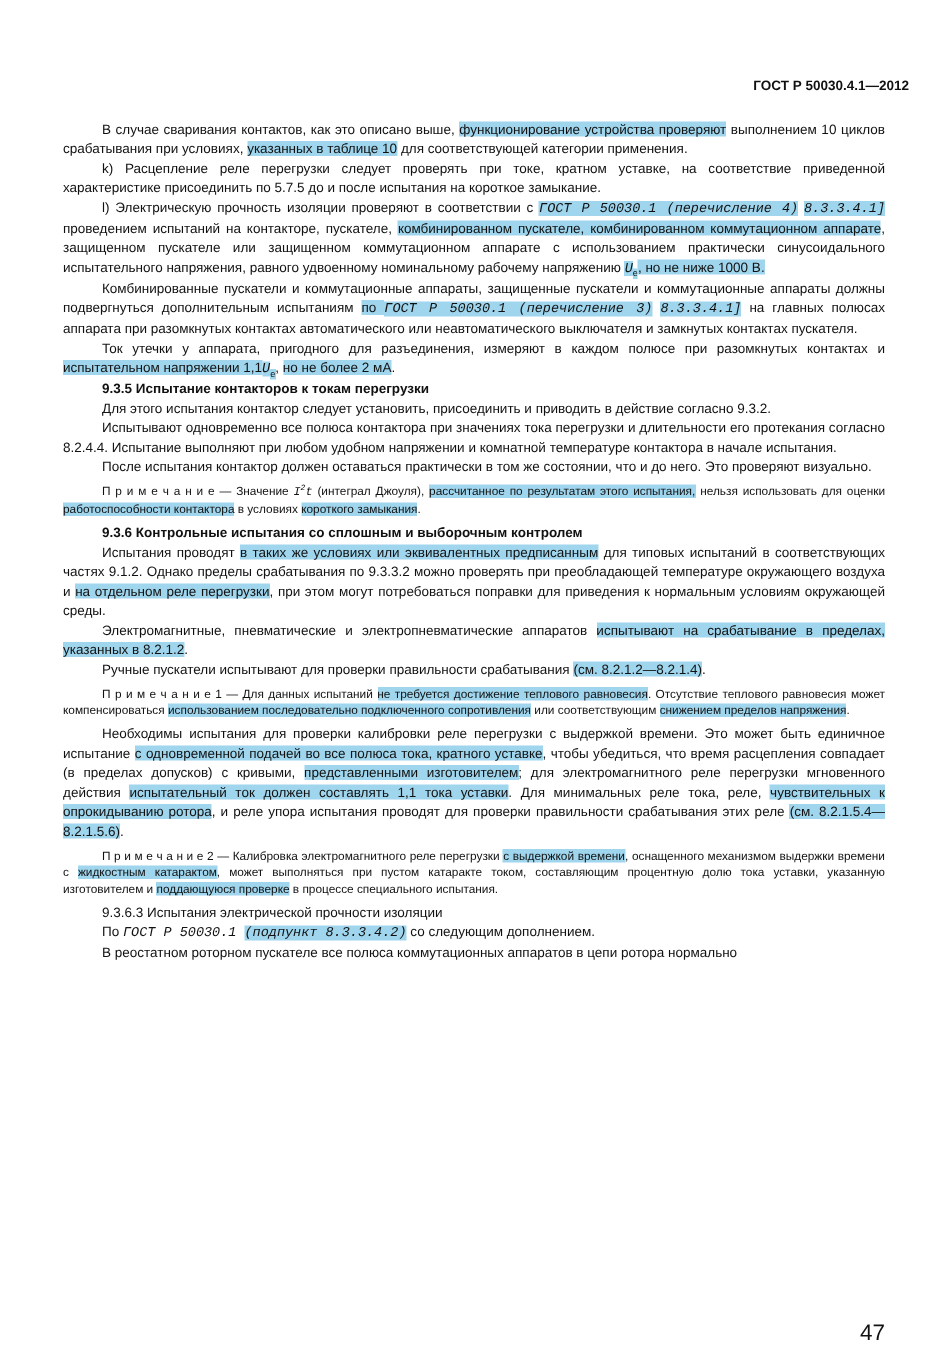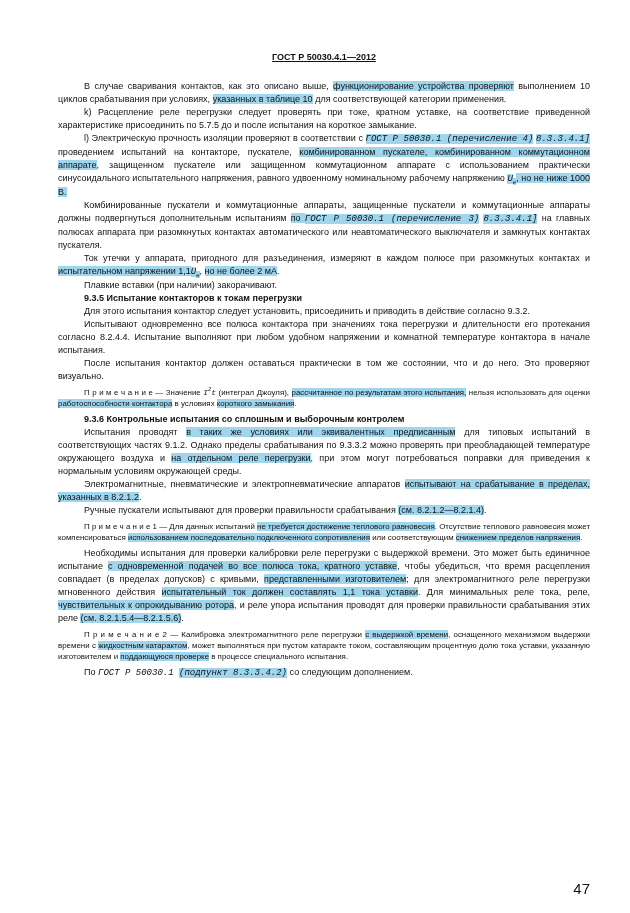--- a/index.html
+++ b/index.html
@@ -8,32 +8,30 @@
     width: 630px;
     height: 913px;
     background: #ffffff;
     font-family: "Liberation Sans", sans-serif;
     color: #111111;
     overflow: hidden;
   }
   .header {
     position: absolute;
     top: 52px; left: 42px; right: 24px;
-    text-align: center;
+    text-align: right;
     font-size: 9px;
     font-weight: bold;
-    text-decoration: underline;
   }
   .body {
     position: absolute;
     top: 80px; left: 42px; right: 40px;
     font-size: 9px;
     line-height: 13px;
     text-align: justify;
-    margin-left: 16px;
   }
   .par { margin: 0; text-indent: 26px; }
   .par.h { font-weight: bold; }
   .par.note {
     font-size: 7.9px;
     line-height: 11px;
     margin: 4px 0;
   }
   .hl { background: var(--hl, #9fd6ee); }
   .it { font-style: italic; font-family: Liberation Mono, monospace; }
@@ -51,32 +49,33 @@
   <div class="header">
     <span>ГОСТ Р 50030.4.1—2012</span>
   </div>
 
   <div class="body">
       <p class="par p"><span>В случае сваривания контактов, как это описано выше,  </span><span class="hl">функционирование устройства проверяют</span><span> выполнением 10 циклов срабатывания при условиях, </span><span class="hl">указанных в таблице 10</span><span> для соответствующей категории применения.</span></p>
       <p class="par p"><span>k) Расцепление реле перегрузки следует проверять при токе, кратном уставке, на соответствие приведенной характеристике присоединить по 5.7.5 до и после испытания на короткое замыкание.</span></p>
       <p class="par p"><span>l) Электрическую прочность изоляции проверяют в соответствии с  </span><span class="hl it">ГОСТ Р 50030.1 (перечисление 4)</span><span> </span><span class="hl it">8.3.3.4.1]</span><span> проведением испытаний на контакторе, пускателе,  </span><span class="hl">комбинированном пускателе, комбинированном коммутационном аппарате</span><span>, защищенном пускателе или защищенном коммутационном аппарате с использованием практически синусоидального испытательного напряжения, равного удвоенному номинальному рабочему напряжению </span><span class="hl it">U</span><sub class="hl">e</sub><span class="hl">, но не ниже 1000 В.</span></p>
       <p class="par p"><span>Комбинированные пускатели и коммутационные аппараты, защищенные пускатели и коммутационные аппараты должны подвергнуться дополнительным испытаниям </span><span class="hl">по </span><span class="hl it">ГОСТ Р 50030.1 (перечисление 3)</span><span> </span><span class="hl it">8.3.3.4.1]</span><span> на главных полюсах аппарата при разомкнутых контактах автоматического или неавтоматического выключателя и замкнутых контактах пускателя.</span></p>
       <p class="par p"><span>Ток утечки у аппарата, пригодного для разъединения, измеряют в каждом полюсе при разомкнутых контактах и </span><span class="hl">испытательном напряжении 1,1</span><span class="hl it">U</span><sub class="hl">e</sub><span>, </span><span class="hl">но не более 2 мА</span><span>.</span></p>
-      <p class="par p"><span>Плавкие вставки (при наличии) закорачивают.</span></p>
       <p class="par h"><span>9.3.5 Испытание контакторов к токам перегрузки</span></p>
       <p class="par p"><span>Для этого испытания контактор следует установить, присоединить и приводить  в действие согласно 9.3.2.</span></p>
       <p class="par p"><span>Испытывают одновременно все полюса контактора при значениях тока перегрузки и длительности его протекания согласно 8.2.4.4. Испытание выполняют при любом удобном напряжении и комнатной температуре контактора в начале испытания.</span></p>
       <p class="par p"><span>После испытания контактор должен оставаться практически в том же состоянии, что и до него. Это проверяют визуально.</span></p>
       <p class="par note"><span>П р и м е ч а н и е — Значение </span><span class="it">I</span><sup class="it">2</sup><span class="it">t</span><span> (интеграл Джоуля),  </span><span class="hl">рассчитанное по результатам этого испытания,</span><span> нельзя использовать для  оценки </span><span class="hl">работоспособности контактора</span><span>  в условиях </span><span class="hl">короткого замыкания</span><span>.</span></p>
       <p class="par h"><span>9.3.6 Контрольные испытания со сплошным и выборочным контролем</span></p>
       <p class="par p"><span>Испытания проводят </span><span class="hl">в таких же условиях или эквивалентных предписанным</span><span> для типовых испытаний в соответствующих частях 9.1.2. Однако пределы срабатывания по 9.3.3.2 можно проверять при преобладающей температуре окружающего воздуха и </span><span class="hl">на отдельном реле перегрузки</span><span>, при этом могут потребоваться поправки для приведения к нормальным условиям окружающей среды.</span></p>
       <p class="par p"><span>Электромагнитные, пневматические и электропневматические аппаратов </span><span class="hl">испытывают на срабатывание в пределах, указанных в 8.2.1.2</span><span>.</span></p>
       <p class="par p"><span>Ручные пускатели испытывают для проверки правильности срабатывания </span><span class="hl">(см. 8.2.1.2—8.2.1.4)</span><span>.</span></p>
       <p class="par note"><span>П р и м е ч а н и е  1 — Для данных испытаний </span><span class="hl">не требуется достижение теплового равновесия</span><span>. Отсутствие теплового равновесия может компенсироваться </span><span class="hl">использованием последовательно подключенного сопротивления</span><span> или соответствующим </span><span class="hl">снижением пределов напряжения</span><span>.</span></p>
       <p class="par p"><span>Необходимы испытания для проверки калибровки реле перегрузки с выдержкой времени. Это может быть единичное испытание </span><span class="hl">с одновременной подачей во все полюса тока, кратного уставке</span><span>, чтобы убедиться, что время расцепления совпадает (в пределах допусков) с кривыми, </span><span class="hl">представленными изготовителем</span><span>; для электромагнитного реле перегрузки мгновенного действия </span><span class="hl">испытательный ток должен составлять 1,1 тока уставки</span><span>. Для минимальных реле тока, реле, </span><span class="hl">чувствительных к опрокидыванию ротора</span><span>, и реле упора испытания проводят для проверки правильности срабатывания этих реле </span><span class="hl">(см. 8.2.1.5.4—8.2.1.5.6)</span><span>.</span></p>
       <p class="par note"><span>П р и м е ч а н и е  2 — Калибровка электромагнитного реле перегрузки </span><span class="hl">с выдержкой времени</span><span>, оснащенного  механизмом  выдержки  времени с </span><span class="hl">жидкостным катарактом</span><span>, может выполняться при пустом катаракте током, составляющим процентную долю тока уставки, указанную изготовителем и </span><span class="hl">поддающуюся проверке</span><span> в процессе специального испытания.</span></p>
+      <p class="par p"><span>9.3.6.3 Испытания электрической прочности изоляции</span></p>
       <p class="par p"><span>По </span><span class="it">ГОСТ Р 50030.1 </span><span class="hl it">(подпункт 8.3.3.4.2)</span><span> со следующим дополнением.</span></p>
+      <p class="par p"><span>В реостатном роторном пускателе все полюса коммутационных аппаратов в цепи ротора нормально</span></p>
     </div>
 
   <div class="footer">
     <span>47</span>
   </div>
 </div>
 
 </body></html>

